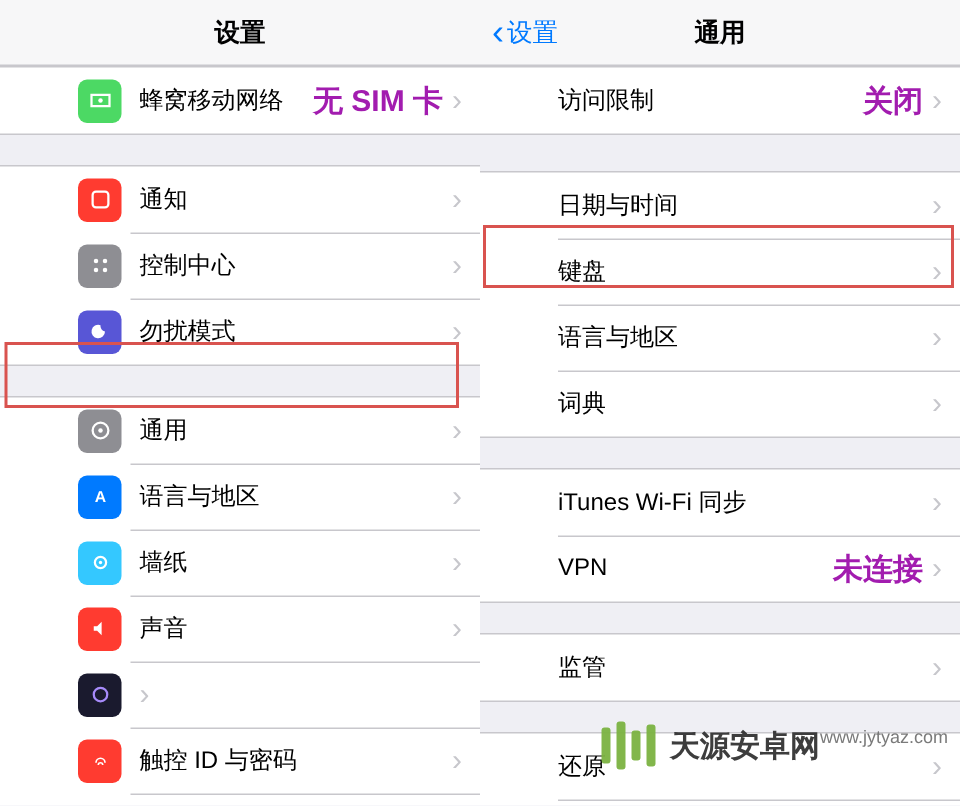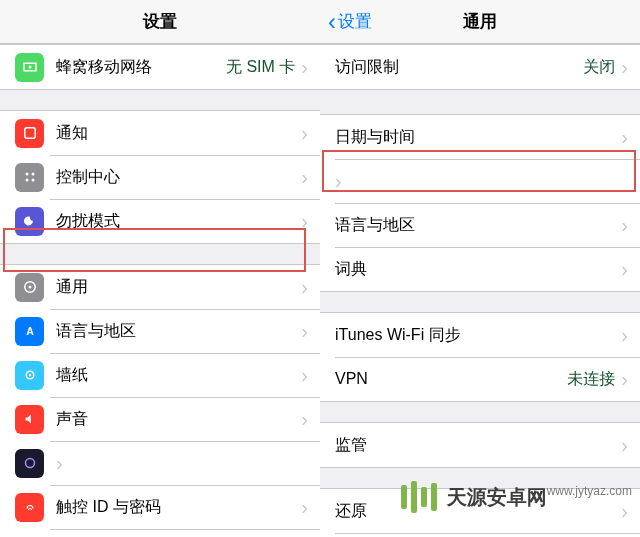--- a/index.html
+++ b/index.html
@@ -3,30 +3,30 @@
   <meta charset="utf-8">
   <style>
     * { margin: 0; padding: 0; box-sizing: border-box; font-family: -apple-system, "Helvetica Neue", Arial, sans-serif; }
     body { width: 640px; height: 537px; background: #fff; position: relative; overflow: hidden; }
     .screens { display: flex; width: 640px; height: 453px; }
     .screen { width: 320px; height: 537px; background: #efeff4; position: relative; overflow: hidden; }
     .navbar { height: 44px; background: #f7f7f8; border-bottom: 1px solid #c8c7cc; display: flex; align-items: center; justify-content: center; position: relative; }
     .navbar-title { font-size: 17px; font-weight: 600; color: #000; }
     .navbar-back { position: absolute; left: 8px; display: flex; align-items: center; color: #007aff; font-size: 17px; cursor: pointer; }
     .navbar-back .chev { font-size: 24px; margin-right: 2px; line-height: 1; }
-    .group { margin-top: 20px; background: #fff; border-top: 1px solid #c8c7cc; border-bottom: 1px solid #c8c7cc; }
+    .group { margin-top: 20px; background: #fff; border-top: 1px solid #c8c7cc; border-bottom: 1px solid #c8c7cc; padding-left: 37px; }
     .group.first { margin-top: 0; }
     .group.mt-small { margin-top: 24px; }
     .row { display: flex; align-items: center; height: 44px; padding-left: 15px; position: relative; cursor: pointer; }
     .row + .row::before { content: ""; position: absolute; top: 0; left: 50px; right: 0; height: 1px; background: #c8c7cc; }
     .screen-right .row + .row::before { left: 15px; }
     .icon { width: 29px; height: 29px; border-radius: 6px; margin-right: 12px; display: flex; align-items: center; justify-content: center; flex-shrink: 0; }
     .icon svg { width: 18px; height: 18px; }
     .label { font-size: 16px; color: #000; flex: 1; }
-    .detail { font-size: 16px; color: #14532d; margin-right: 6px; }
+    .detail { font-size: 20px; color: #a21caf; margin-right: 6px; font-weight: bold; }
     .chevron { color: #c7c7cc; font-size: 20px; margin-right: 12px; line-height: 1; }
     .highlight { position: absolute; border: 2px solid #d9534f; pointer-events: none; z-index: 5; }
     .watermark { position: absolute; right: 8px; bottom: 20px; display: flex; align-items: center; gap: 8px; z-index: 10; opacity: 0.95; }
     .watermark .logo { width: 40px; height: 40px; }
     .watermark .text { display: flex; }
     .watermark .name { font-size: 20px; font-weight: 700; color: #333; }
     .watermark .url { font-size: 12px; color: #737373; }
     .ic-cellular{background:#4cd964}.ic-notif{background:#ff3b30}.ic-cc{background:#8e8e93}.ic-dnd{background:#5856d6}
     .ic-general{background:#8e8e93}.ic-display{background:#007aff}.ic-wallpaper{background:#34c8ff}.ic-sound{background:#ff3b30}
     .ic-siri{background:#1a1a2e}.ic-touchid{background:#ff3b30}.ic-sos{background:#ff3b30}
@@ -165,20 +165,21 @@
         <span class="detail">关闭</span>
         <span class="chevron">›</span>
       </div>
     </div>
     <div class="group mt-small">
       <div class="row">
         <span class="label">日期与时间</span>
         <span class="chevron">›</span>
       </div>
       <div class="row">
+        <span class="label">键盘</span>
         <span class="chevron">›</span>
       </div>
       <div class="row">
         <span class="label">语言与地区</span>
         <span class="chevron">›</span>
       </div>
       <div class="row">
         <span class="label">词典</span>
         <span class="chevron">›</span>
       </div>

